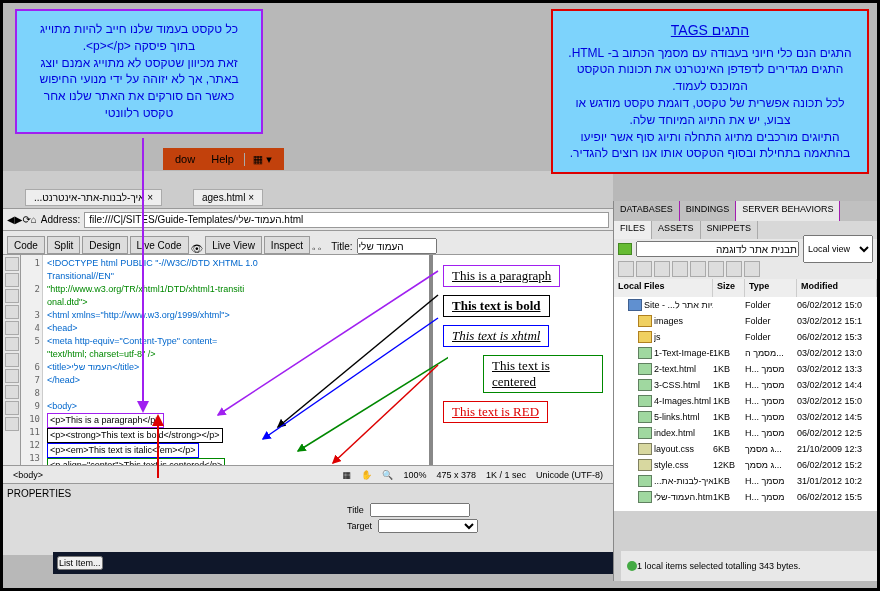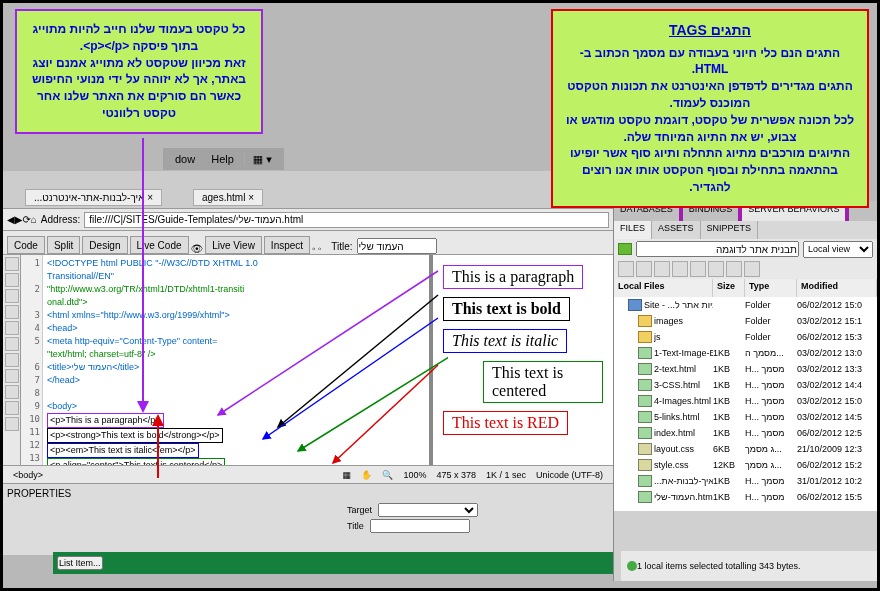--- a/index.html
+++ b/index.html
@@ -1,28 +1,28 @@
 <!DOCTYPE html>
 <html><head>
 <meta charset="utf-8">
 <style>
   * { margin: 0; padding: 0; box-sizing: border-box; font-family: Arial, sans-serif; }
   body { width: 880px; height: 591px; background: #fff; position: relative; overflow: hidden; border: 3px solid #000; }
   
   .main-container { position: absolute; top: 0; left: 0; width: 874px; height: 585px; background: #b8b8b8; }
   
   
-  .callout { position: absolute; background: #bef264; padding: 10px; font-size: 12px; font-weight: bold; text-align: center; z-index: 100; line-height: 1.4; }
+  .callout { position: absolute; background: #7dd3fc; padding: 10px; font-size: 12px; font-weight: normal; text-align: center; z-index: 100; line-height: 1.4; }
   .callout-red { border: 2px solid #d00; color: #00d; top: 6px; right: 8px; width: 318px; direction: rtl; }
   .callout-red .title { text-decoration: underline; font-size: 14px; margin-bottom: 4px; }
   .callout-purple { border: 2px solid #a020f0; color: #00d; top: 6px; left: 12px; width: 248px; direction: rtl; }
   .callout-red2 { border: 2px solid #d00; color: #00d; bottom: 40px; left: 55px; width: 278px; direction: rtl; }
   
   
-  .menubar { position: absolute; top: 145px; left: 160px; height: 22px; background: #a3a3a3; display: flex; gap: 4px; padding: 2px 6px; font-size: 11px; align-items: center; }
+  .menubar { position: absolute; top: 145px; left: 160px; height: 22px; background: #c2410c; display: flex; gap: 4px; padding: 2px 6px; font-size: 11px; align-items: center; }
   .menubar span { padding: 0 6px; cursor: pointer; }
   
   
   .tabbar { position: absolute; top: 168px; left: 0; width: 610px; height: 38px; background: #ccc; border-bottom: 1px solid #999; }
   .tab { position: absolute; top: 18px; left: 22px; background: #eee; border: 1px solid #aaa; padding: 2px 8px; font-size: 10px; }
   .tab2 { left: 190px; }
   
   
   .addressbar { position: absolute; top: 206px; left: 0; width: 610px; height: 22px; background: #e8e8e8; display: flex; align-items: center; font-size: 10px; padding: 0 4px; border-bottom: 1px solid #999; }
   .addressbar .label { margin: 0 4px; }
@@ -43,52 +43,52 @@
   .code-content .kw { color: #0066cc; }
   .code-content .str { color: #008800; }
   .code-content .tag-line { border: 1px solid transparent; padding: 0 2px; display: inline-block; }
   .hl-purple { border-color: #a020f0 !important; }
   .hl-black { border-color: #000 !important; }
   .hl-blue { border-color: #00f !important; }
   .hl-green { border-color: #080 !important; }
   
   
   .preview-area { position: absolute; top: 252px; left: 430px; width: 180px; height: 210px; background: #fff; padding: 10px; }
-  .preview-box { border: 1px solid; padding: 2px 8px; margin-bottom: 8px; font-size: 16px; width: fit-content; font-family: 'Times New Roman', serif; }
+  .preview-box { border: 1px solid; padding: 2px 8px; margin-bottom: 8px; font-size: 13px; width: fit-content; font-family: 'Times New Roman', serif; text-decoration: underline; }
   .pb-purple { border-color: #a020f0; }
   .pb-black { border-color: #000; font-weight: bold; }
   .pb-blue { border-color: #00f; font-style: italic; }
   .pb-green { border-color: #080; margin-left: 40px; }
   .pb-red { border-color: #d00; color: #d00; }
   
   
   .statusbar { position: absolute; top: 462px; left: 0; width: 610px; height: 18px; background: #e8e8e8; font-size: 9px; display: flex; align-items: center; padding: 0 10px; gap: 10px; border-top: 1px solid #999; }
   .statusbar .spacer { flex: 1; }
   
   
   .properties { position: absolute; top: 480px; left: 0; width: 610px; height: 72px; background: #dcdcdc; border-top: 1px solid #999; font-size: 9px; padding: 4px; }
   .properties .hdr { font-size: 10px; margin-bottom: 4px; }
   .properties .row { display: flex; align-items: center; gap: 6px; margin-bottom: 2px; }
   .properties input, .properties select { height: 14px; font-size: 9px; width: 100px; }
   
-  .listitem-row { position: absolute; bottom: 14px; left: 50px; font-size: 10px; background: #15803d; width: 560px; padding: 4px; }
+  .listitem-row { position: absolute; bottom: 14px; left: 50px; font-size: 10px; background: #0f172a; width: 560px; padding: 4px; }
   
   
   .right-panels { position: absolute; top: 198px; right: 0; width: 264px; height: 380px; background: #d0d0d0; border-left: 1px solid #888; font-size: 10px; }
   .panel-tabs { display: flex; height: 20px; background: #c0c0c0; font-size: 9px; }
-  .panel-tabs div { padding: 3px 6px; border-right: 4px solid #a21caf; }
+  .panel-tabs div { padding: 3px 6px; border-right: 1px solid #a21caf; }
   .panel-tabs .active { background: #e8e8e8; }
   .panel-sub { display: flex; height: 18px; background: #d8d8d8; font-size: 9px; }
   .panel-sub div { padding: 2px 6px; border-right: 1px solid #aaa; }
   .panel-sub .active { background: #eee; }
   .panel-toolbar { display: flex; height: 20px; background: #e8e8e8; align-items: center; gap: 2px; padding: 0 4px; }
   .panel-toolbar div { width: 16px; height: 16px; background: #ddd; border: 1px solid #aaa; }
   .panel-site { display: flex; height: 20px; background: #e8e8e8; align-items: center; padding: 0 4px; gap: 4px; }
   .panel-site input { flex:1; height: 16px; font-size: 10px; direction: rtl; }
-  .panel-site select { width: 70px; height: 17px; font-size: 9px; }
+  .panel-site select { width: 70px; height: 28px; font-size: 9px; }
   
   .file-header { display: flex; height: 18px; background: #eee; font-size: 9px; font-weight: bold; }
   .file-header div { padding: 2px 4px; border-right: 1px solid #ccc; }
   .col-name { flex: 1; }
   .col-size { width: 32px; }
   .col-type { width: 52px; }
   .col-date { width: 80px; }
   
   .file-list { background: #fff; height: 214px; overflow: hidden; }
   .file-row { display: flex; height: 16px; font-size: 9px; align-items: center; }
@@ -198,21 +198,21 @@
 <span class="tag-line hl-blue">&lt;p&gt;&lt;em&gt;This text is italic&lt;/em&gt;&lt;/p&gt;</span>
 <span class="tag-line hl-green">&lt;p align="center"&gt;This text is centered&lt;/p&gt;</span>
 
 
 </div>
   </div>
 
   <div class="preview-area">
     <div class="preview-box pb-purple">This is a paragraph</div>
     <div class="preview-box pb-black">This text is bold</div>
-    <div class="preview-box pb-blue">This text is italic</div>
+    <div class="preview-box pb-blue">This text is xhtml</div>
     <div class="preview-box pb-green">This text is centered</div>
     <div class="preview-box pb-red">This text is RED</div>
   </div>
 
   <svg class="arrow" style="top:252px;left:45px;width:400px;height:210px;pointer-events:none">
     <defs>
       <marker id="ap" markerWidth="6" markerHeight="6" refX="5" refY="3" orient="auto">
           <path d="M0,0 L6,3 L0,6 Z" fill="#a020f0"></path>
         </marker>
       <marker id="ak" markerWidth="6" markerHeight="6" refX="5" refY="3" orient="auto">
@@ -251,26 +251,26 @@
     <span>🔍</span>
     <span>100%</span>
     <span>475 x 378</span>
     <span>1K / 1 sec</span>
     <span>Unicode (UTF-8)</span>
   </div>
 
   <div class="properties">
     <div class="hdr">PROPERTIES</div>
     <div class="row" style="margin-left:340px">
+      <span>Title</span>
+      <input style="">
+    </div>
+    <div class="row" style="margin-left:340px">
       <span>Target</span>
       <select><option></option></select>
-    </div>
-    <div class="row" style="margin-left:340px">
-      <span>Title</span>
-      <input style="">
     </div>
   </div>
   <div class="listitem-row">
     <button style="font-size:9px">List Item...</button>
   </div>
 
   <div class="right-panels">
     <div class="panel-tabs">
       <div>DATABASES</div>
       <div>BINDINGS</div>

